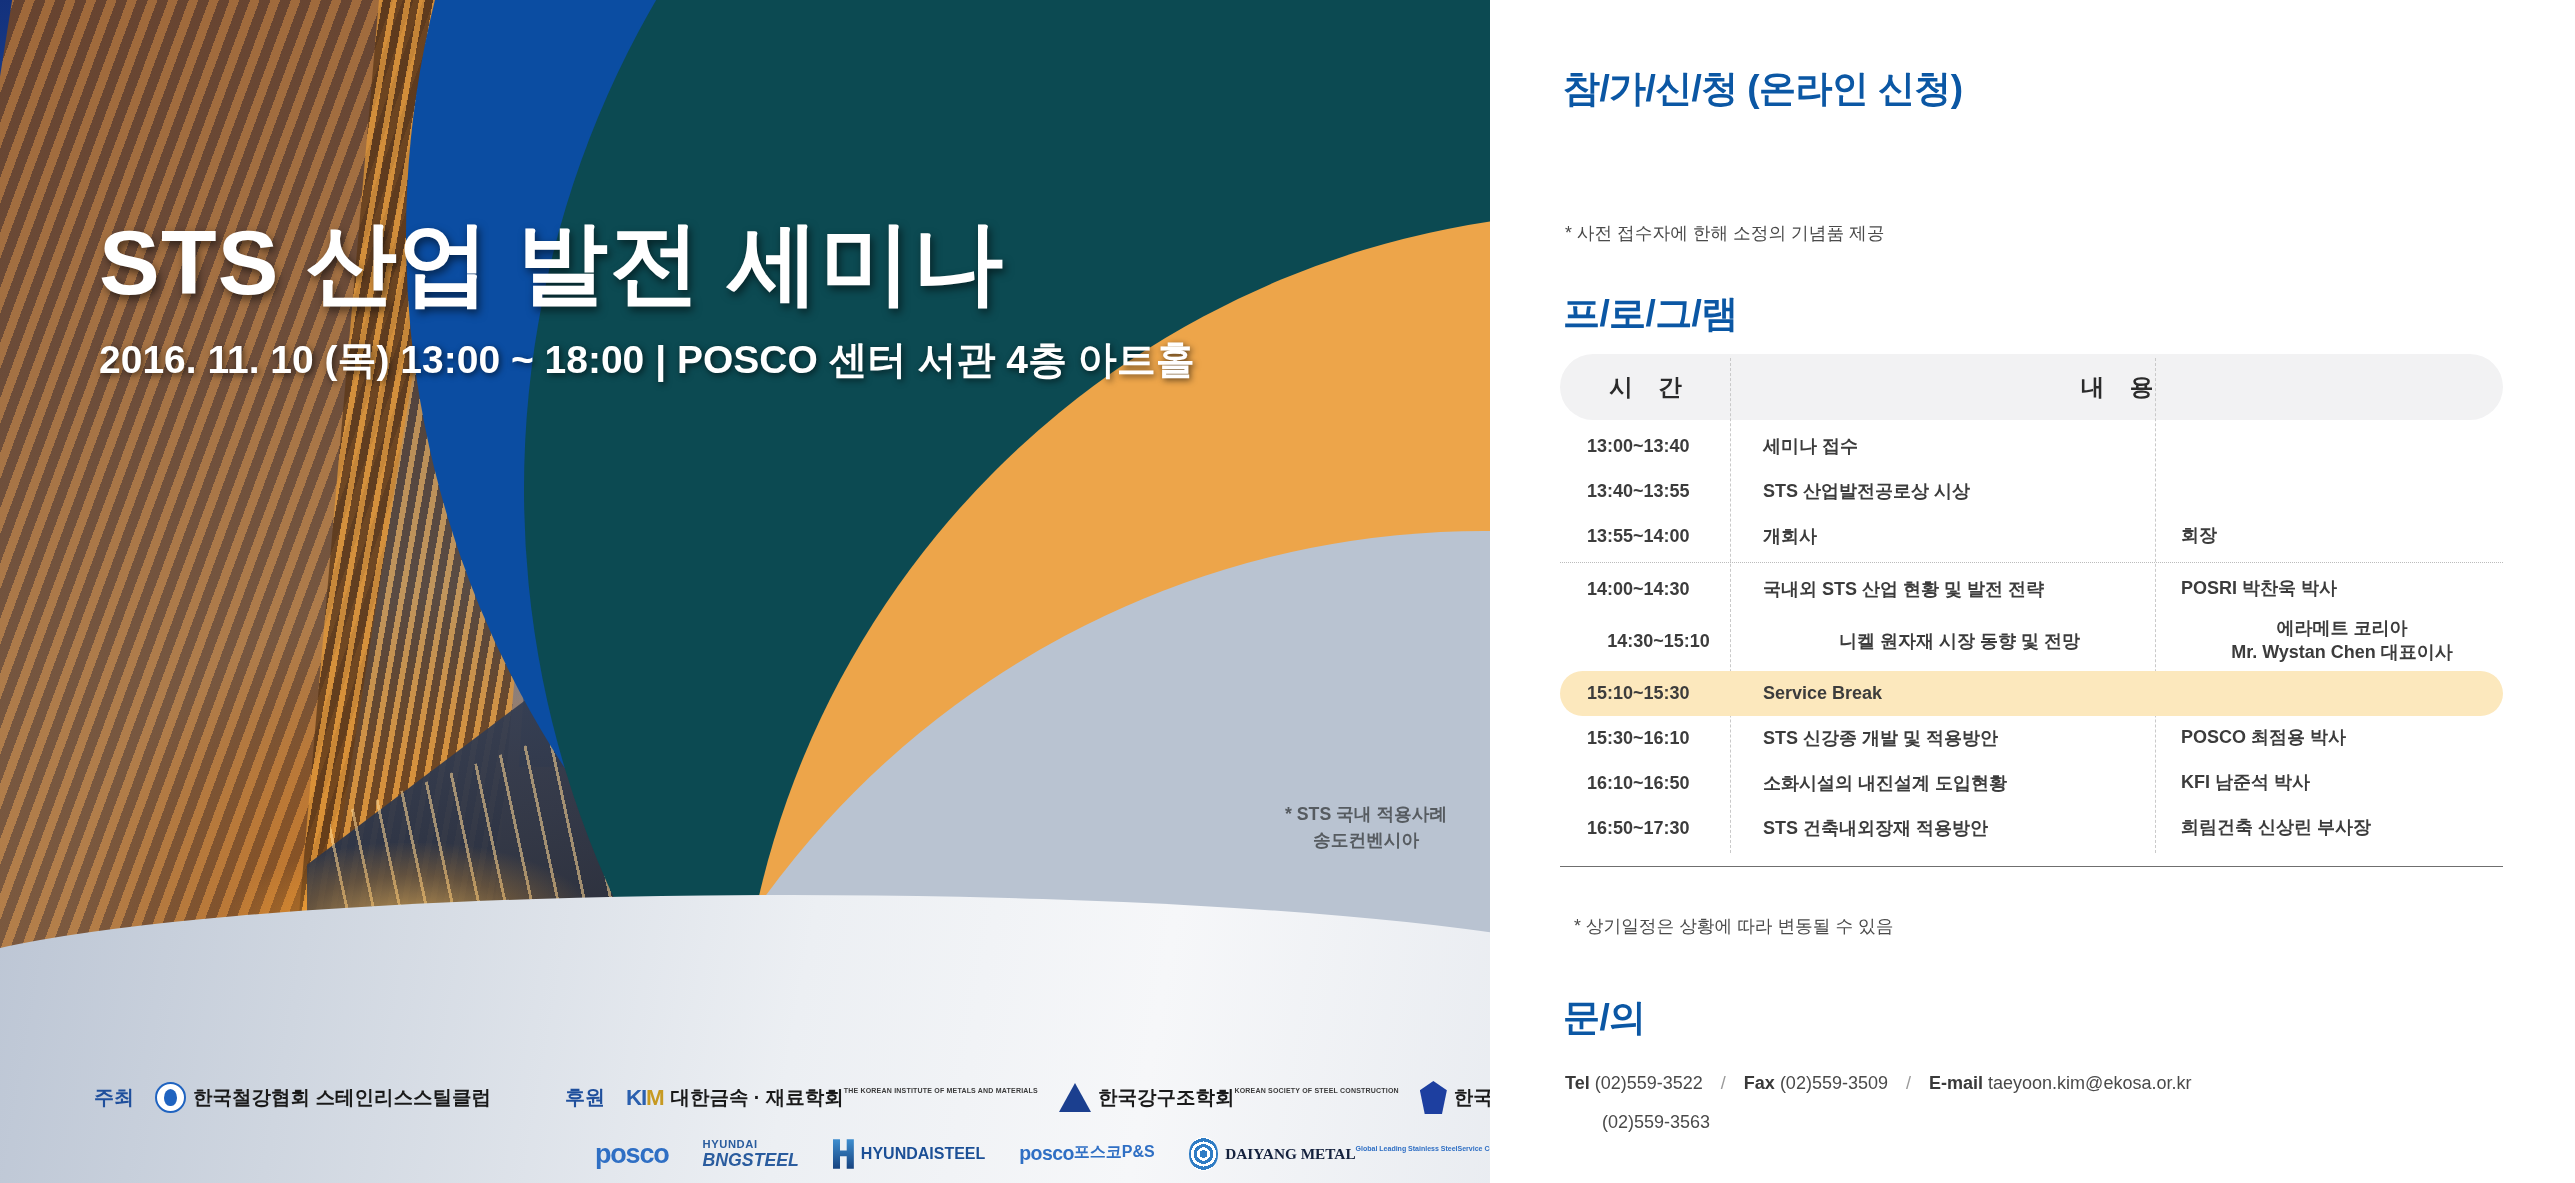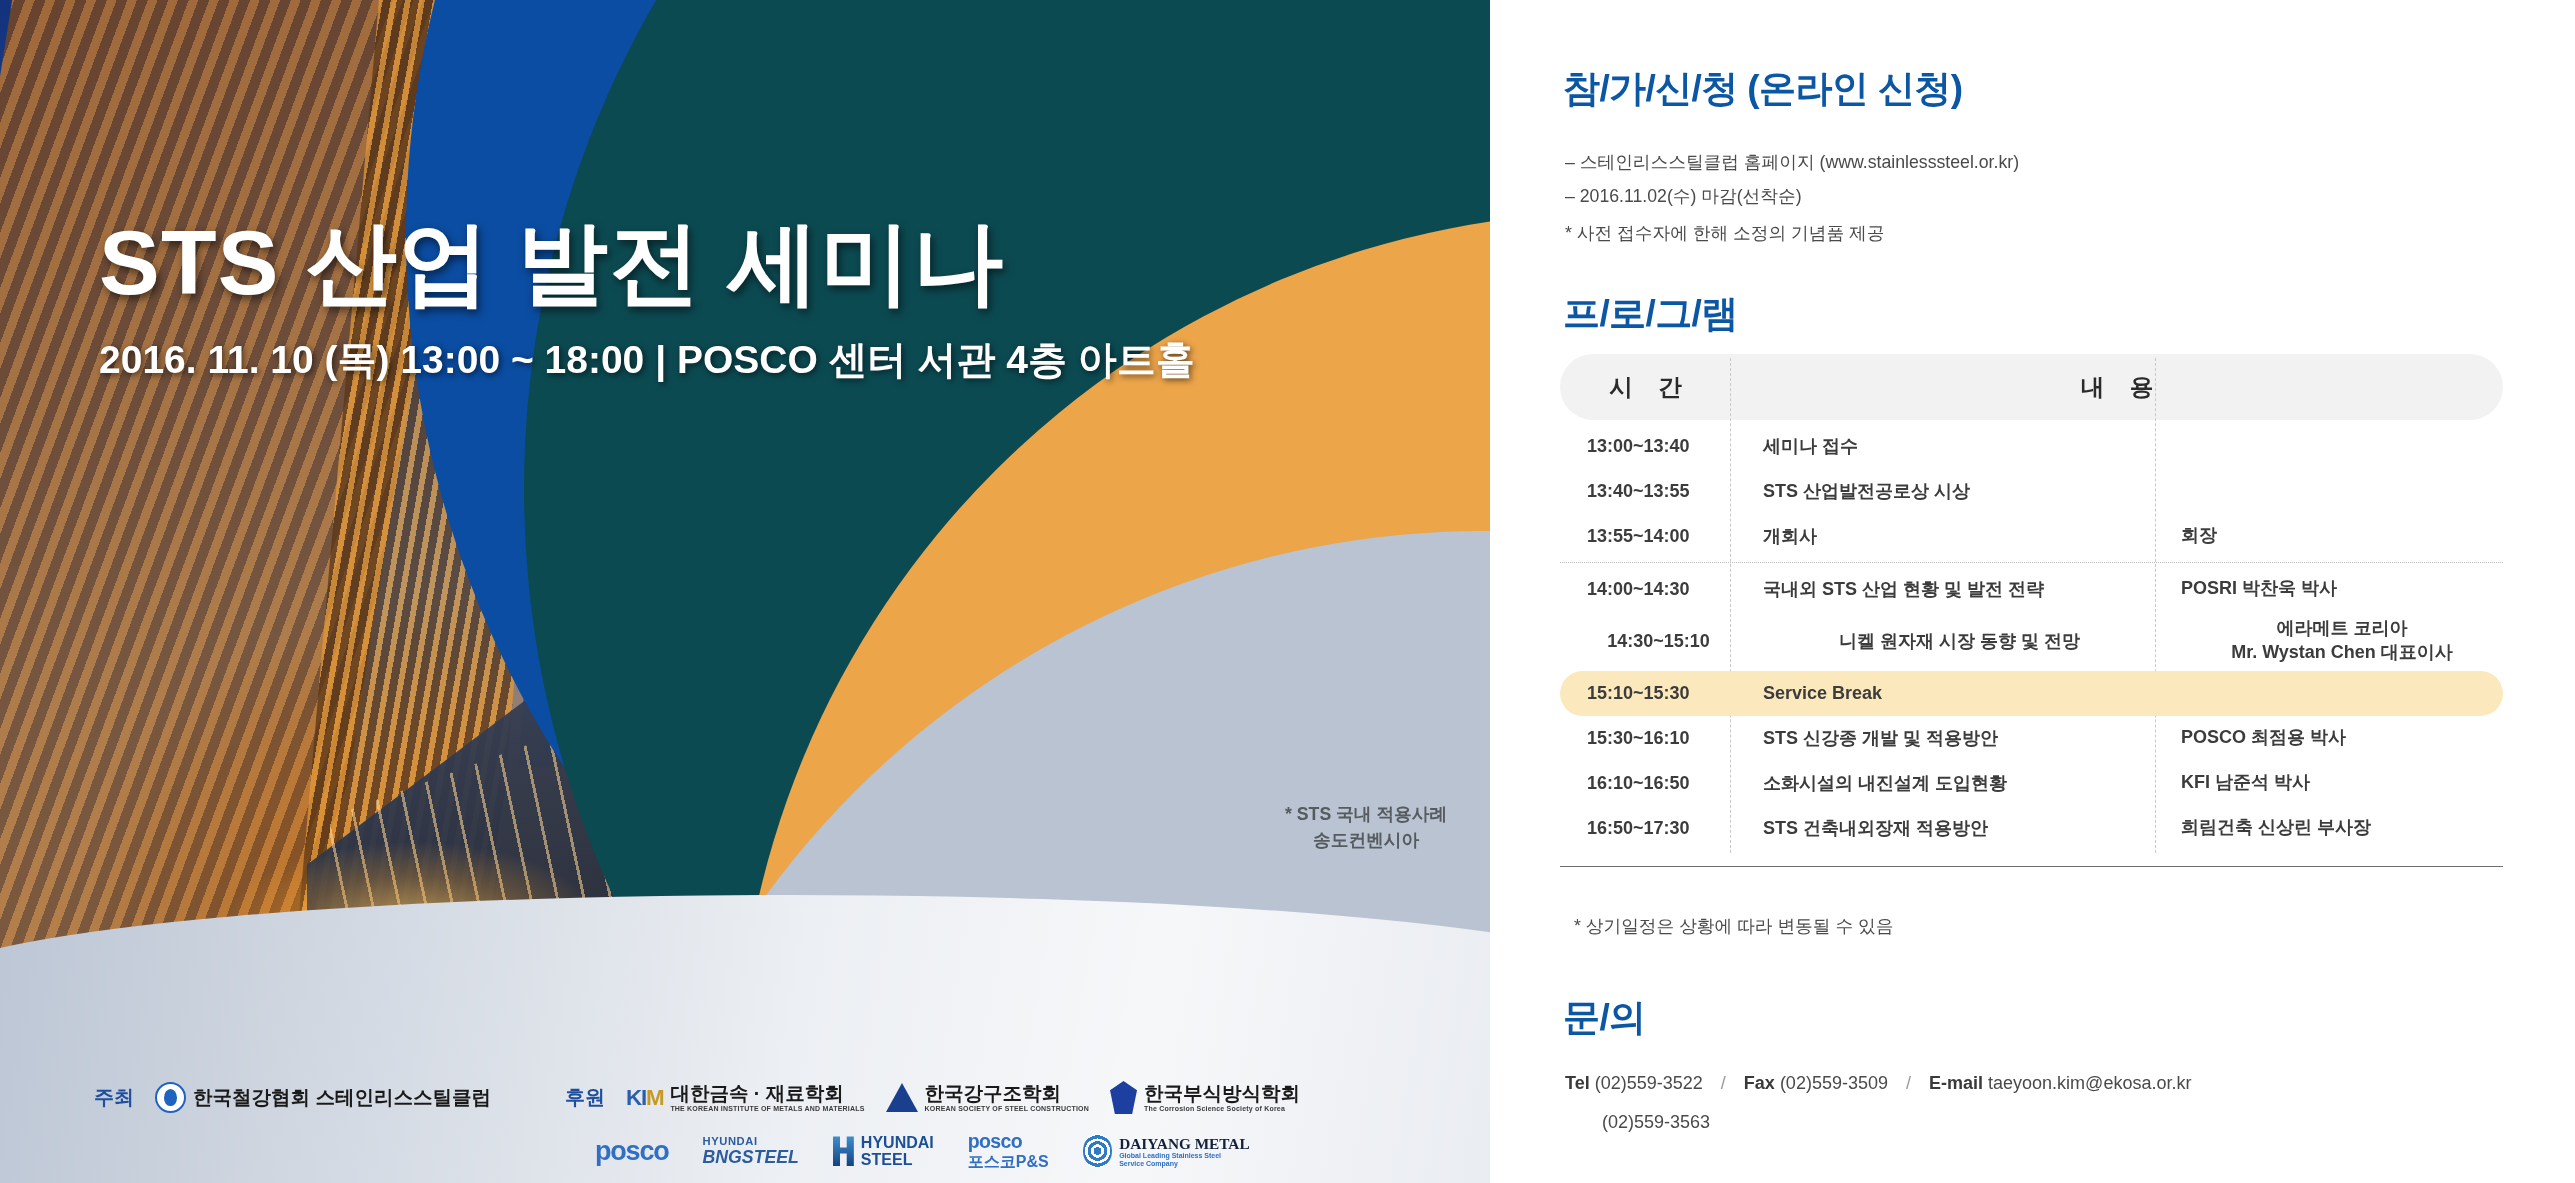--- a/index.html
+++ b/index.html
@@ -153,21 +153,21 @@
   .kim-mark b { color:#c79a22; }
   .kssc-mark {
     width:0;height:0;flex:none;
     border-left:16.5px solid transparent;border-right:16.5px solid transparent;
     border-bottom:29.5px solid #1b3f8f;
   }
   .cssk-mark {
     width:27px;height:33px;flex:none;background:#1d3fa0;
     clip-path:polygon(50% 0,100% 28%,82% 100%,18% 100%,0 28%);
   }
-  .stack { display:flex;flex-direction:column;line-height:1.12; }
+  .stack { display:flex;flex-direction:row;line-height:1.12; }
 
   .brand { font-weight:800; white-space:nowrap; }
   .b-posco { font-size:27px;color:#2f6fc4;letter-spacing:-1.2px; }
   .b-bng   { font-size:17.7px;color:#2a5c9e;line-height:1.05;font-style:italic; }
   .b-bng small { display:block;font-size:11.2px;font-style:normal;letter-spacing:0.6px; }
   .b-hsteel{ font-size:16px;color:#1b4f96;line-height:1.1; }
   .b-pns   { font-size:16px;color:#2f6fc4;line-height:1.12; }
   .b-daiyang{ font-size:15.3px;color:#14213d;line-height:1.12;font-family:"Liberation Serif",serif; }
   .b-daiyang small { display:block;font-size:7px;color:#2f6fc4;font-family:"Liberation Sans",sans-serif;font-weight:600; }
   .h-mark {
@@ -376,24 +376,20 @@
           <small>Service Company</small>
         </span>
       </span>
     </div>
   </div>
 
   <div class="right-panel">
 
     <h2 class="sec-head h-apply">참/가/신/청 (온라인 신청)</h2>
 
-    <div class="bullets">
-      <div class="bullet">– 스테인리스스틸클럽 홈페이지 (www.stainlesssteel.or.kr)</div>
-      <div class="bullet">– 2016.11.02(수) 마감(선착순)</div>
-    </div>
     <div class="note">* 사전 접수자에 한해 소정의 기념품 제공</div>
 
     <h2 class="sec-head h-program">프/로/그/램</h2>
 
     <div class="schedule">
       <div class="tbl-head">
         <div class="col-time">시 간</div>
         <div class="col-topic">내 용</div>
       </div>
 

